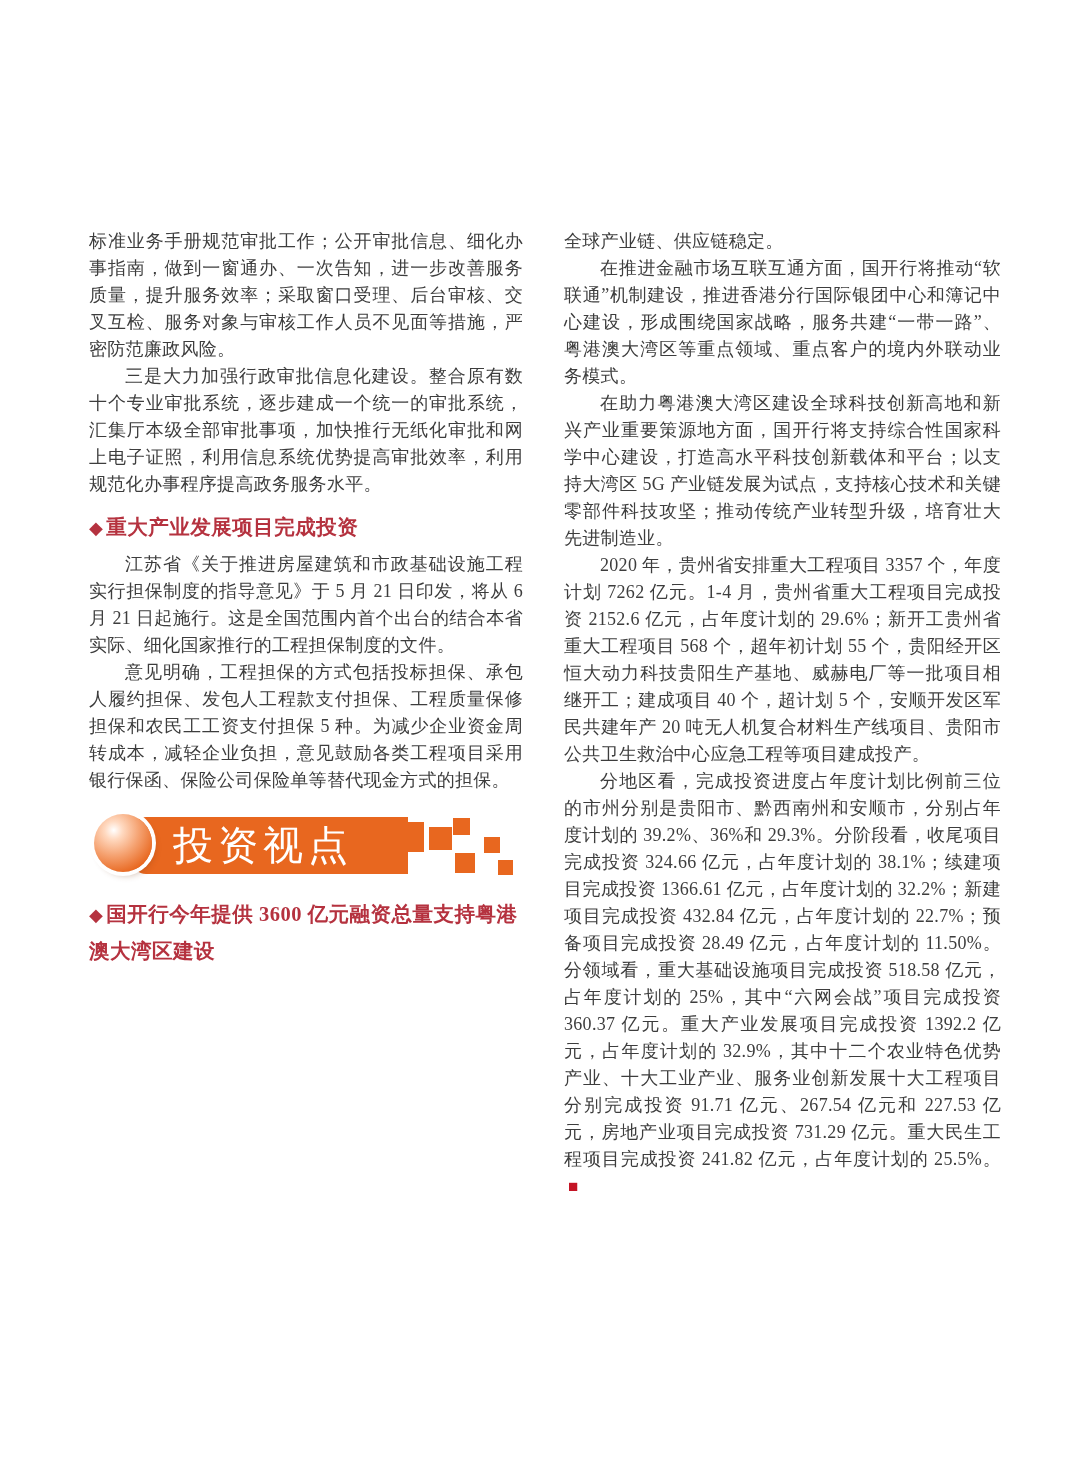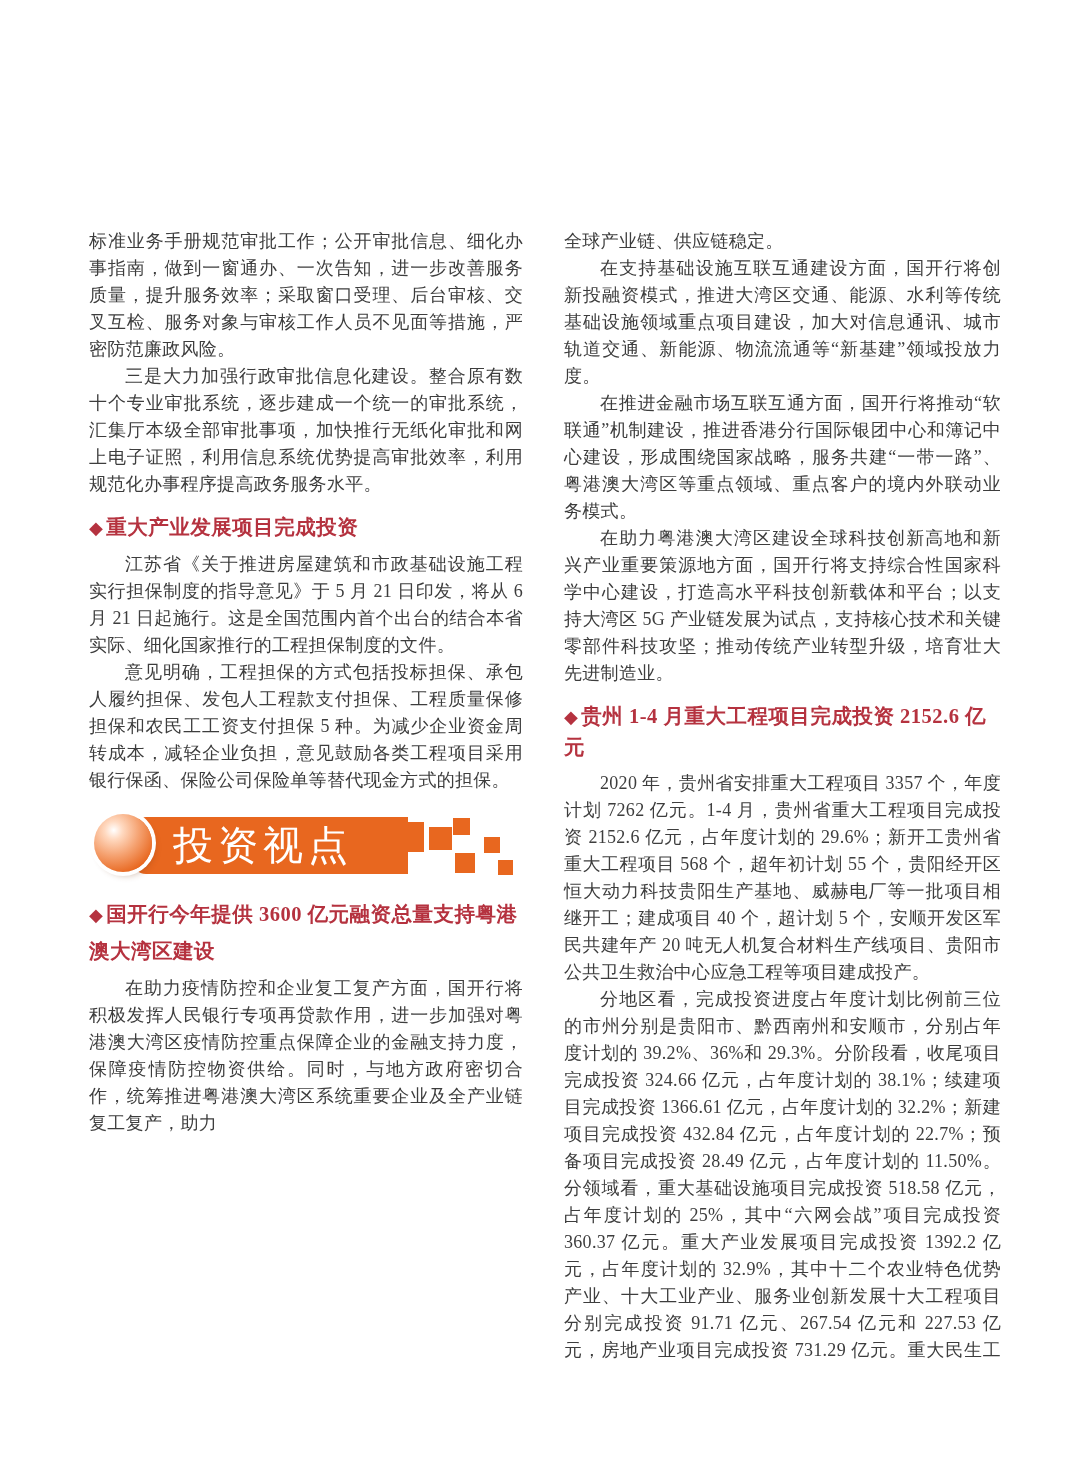--- a/index.html
+++ b/index.html
@@ -123,33 +123,28 @@
       <div class="px-sq sq3"></div>
       <div class="px-sq sq4"></div>
       <div class="px-sq sq5"></div>
       <div class="banner-ball"></div>
       <div class="banner-title">投资视点</div>
     </div>
 
     <h3 class="sec-h">
       <span class="diamond">◆</span><span>国开行今年提供 3600 亿元融资总量支持粤港澳大湾区建设</span>
     </h3>
-    <p class="body-p">在助力疫情防控和企业复工复产方面，国开行将积极发挥人民银行专项再贷款作用，进一步加强对粤港澳大湾区疫情防控重点保障企业的金融支持力度，保障疫情防控物资供给。同时，与地方政府密切合作，统筹推进粤港澳大湾区系统重要企业及全产业链复工复产，助力</p>
   </div>
 
   <div class="col col-right">
 
     <p class="body-p no-indent">全球产业链、供应链稳定。</p>
-    <p class="body-p">在支持基础设施互联互通建设方面，国开行将创新投融资模式，推进大湾区交通、能源、水利等传统基础设施领域重点项目建设，加大对信息通讯、城市轨道交通、新能源、物流流通等“新基建”领域投放力度。</p>
     <p class="body-p">在推进金融市场互联互通方面，国开行将推动“软联通”机制建设，推进香港分行国际银团中心和簿记中心建设，形成围绕国家战略，服务共建“一带一路”、粤港澳大湾区等重点领域、重点客户的境内外联动业务模式。</p>
     <p class="body-p">在助力粤港澳大湾区建设全球科技创新高地和新兴产业重要策源地方面，国开行将支持综合性国家科学中心建设，打造高水平科技创新载体和平台；以支持大湾区 5G 产业链发展为试点，支持核心技术和关键零部件科技攻坚；推动传统产业转型升级，培育壮大先进制造业。</p>
 
-    <h3 class="sec-h tight">
-      <span class="diamond">◆</span><span>贵州 1-4 月重大工程项目完成投资 2152.6 亿元</span>
-    </h3>
     <p class="body-p">2020 年，贵州省安排重大工程项目 3357 个，年度计划 7262 亿元。1-4 月，贵州省重大工程项目完成投资 2152.6 亿元，占年度计划的 29.6%；新开工贵州省重大工程项目 568 个，超年初计划 55 个，贵阳经开区恒大动力科技贵阳生产基地、威赫电厂等一批项目相继开工；建成项目 40 个，超计划 5 个，安顺开发区军民共建年产 20 吨无人机复合材料生产线项目、贵阳市公共卫生救治中心应急工程等项目建成投产。</p>
     <p class="body-p">
       <span>分地区看，完成投资进度占年度计划比例前三位的市州分别是贵阳市、黔西南州和安顺市，分别占年度计划的 39.2%、36%和 29.3%。分阶段看，收尾项目完成投资 324.66 亿元，占年度计划的 38.1%；续建项目完成投资 1366.61 亿元，占年度计划的 32.2%；新建项目完成投资 432.84 亿元，占年度计划的 22.7%；预备项目完成投资 28.49 亿元，占年度计划的 11.50%。分领域看，重大基础设施项目完成投资 518.58 亿元，占年度计划的 25%，其中“六网会战”项目完成投资 360.37 亿元。重大产业发展项目完成投资 1392.2 亿元，占年度计划的 32.9%，其中十二个农业特色优势产业、十大工业产业、服务业创新发展十大工程项目分别完成投资 91.71 亿元、267.54 亿元和 227.53 亿元，房地产业项目完成投资 731.29 亿元。重大民生工程项目完成投资 241.82 亿元，占年度计划的 25.5%。</span><span class="endmark">■</span>
     </p>
   </div>
 
   <div class="footer">
     <span>CCIA 中国建筑业</span><span class="issue">2020 / 6</span><span class="pagenum">45</span>
   </div>
 

